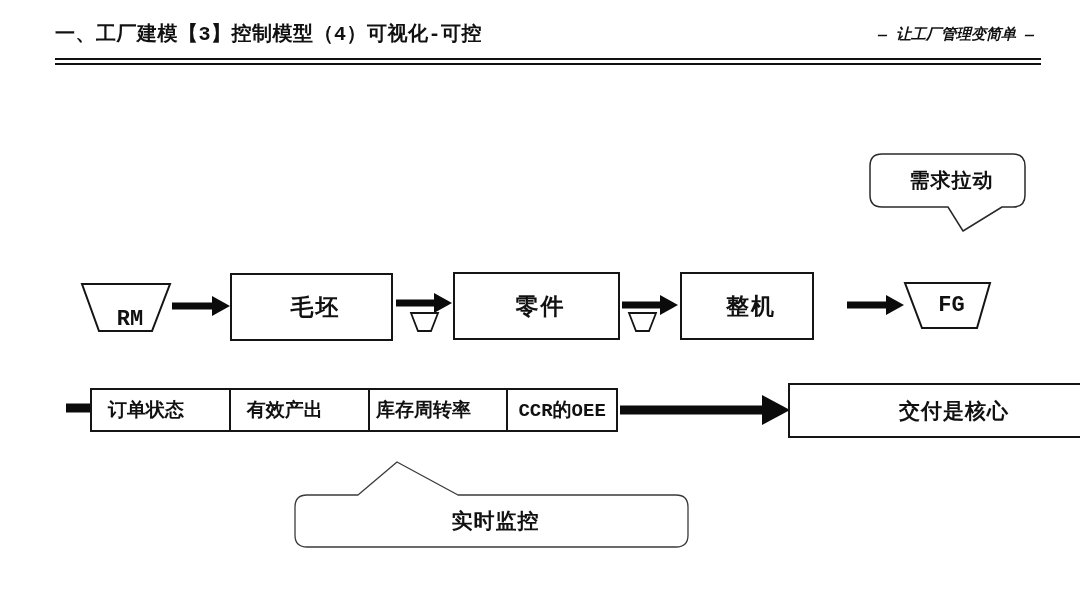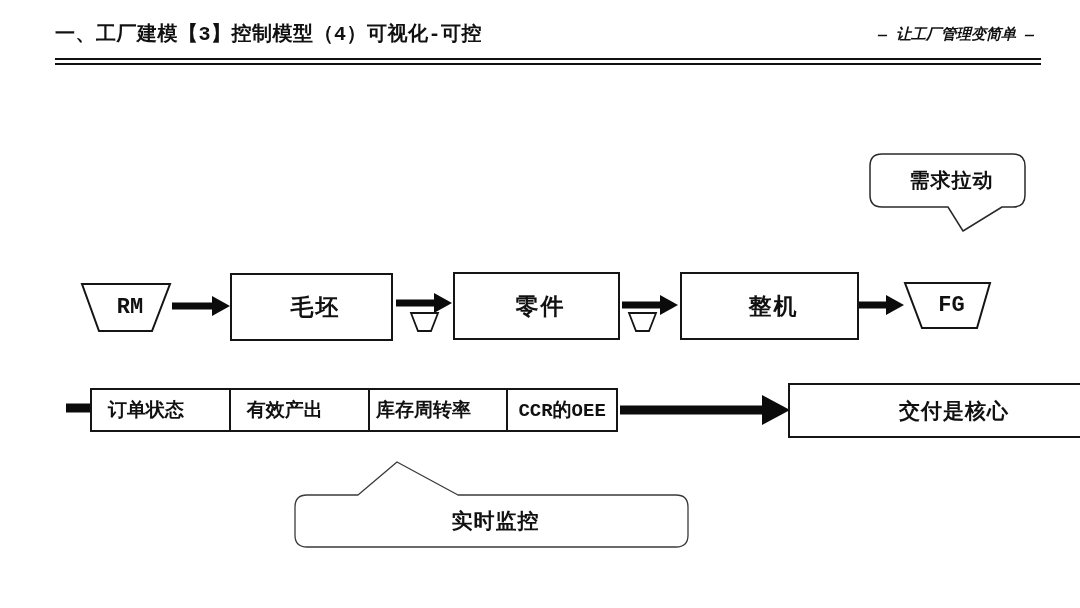--- a/index.html
+++ b/index.html
@@ -34,23 +34,23 @@
   
   .diagram-svg { position: absolute; left: 0; top: 0; }
 
   
   .stage-box {
     border: 2px solid #151515; background: #fff;
     font-weight: bold; font-size: 23px; letter-spacing: 2px;
   }
   .stage-maopi  { left: 230px; top: 273px; width: 163px; height: 68px; }
   .stage-lingjian { left: 453px; top: 272px; width: 167px; height: 68px; }
-  .stage-zhengji { left: 680px; top: 272px; width: 179px; height: 68px; }
+  .stage-zhengji { left: 680px; top: 272px; width: 134px; height: 68px; }
 
-  .rm-label { left: 88px;  top: 284px; width: 76px; height: 47px; font-size: 22px; font-weight: bold; }
+  .rm-label { left: 88px;  top: 296px; width: 76px; height: 47px; font-size: 22px; font-weight: bold; }
   .fg-label { left: 905px; top: 283px; width: 85px; height: 45px; font-size: 22px; font-weight: bold; }
 
   .bubble-label  { left: 870px; top: 154px; width: 155px; height: 53px; font-size: 20px; font-weight: bold; letter-spacing: 1px; }
   .callout-label { left: 295px; top: 495px; width: 393px; height: 52px; font-size: 21px; font-weight: bold; letter-spacing: 1px; }
 
   
   .kpi-row {
     left: 90px; top: 388px; width: 528px; height: 44px;
     border: 2px solid #151515; background: #fff;
     display: flex;

